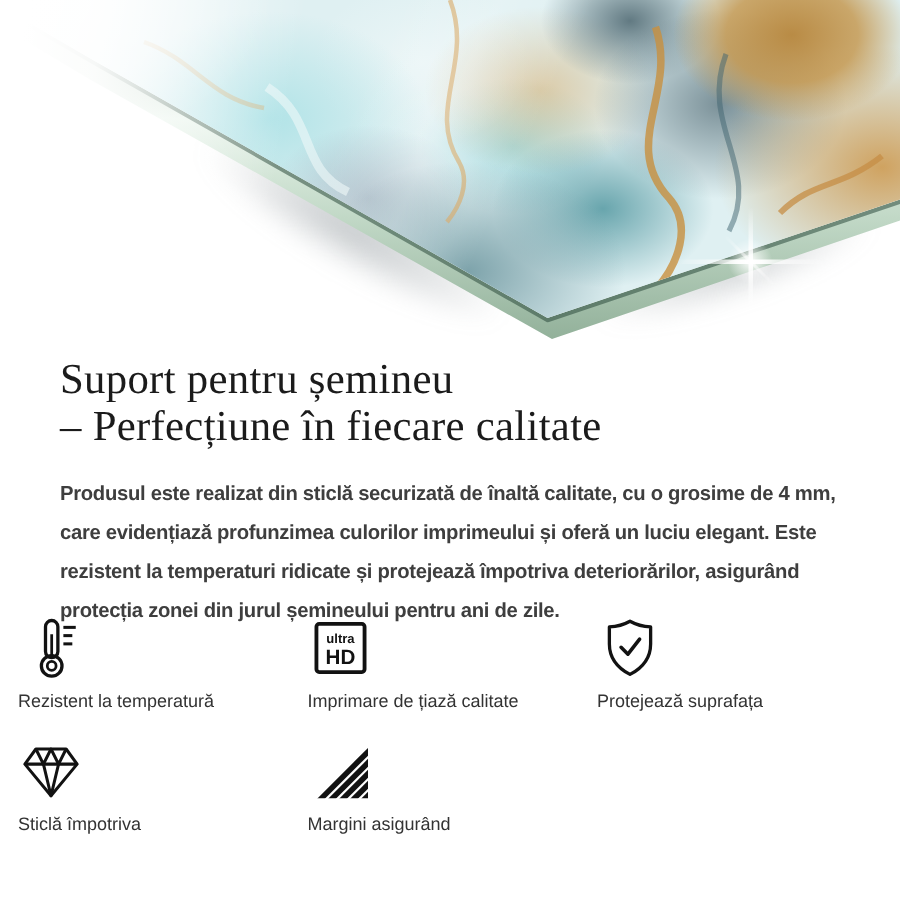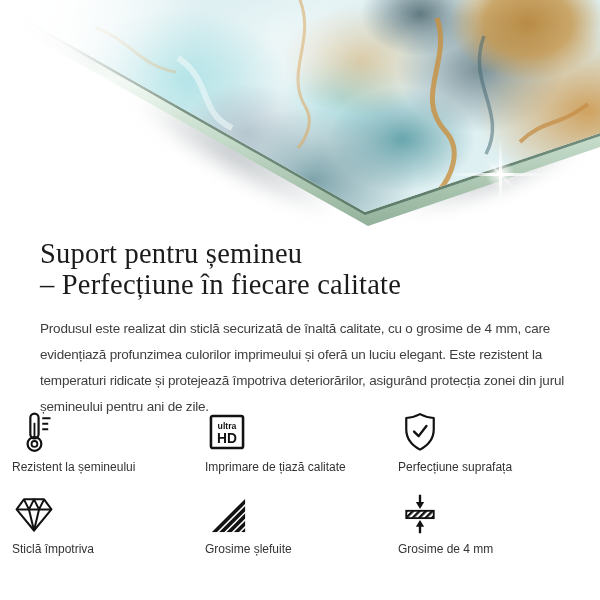--- a/index.html
+++ b/index.html
@@ -52,21 +52,21 @@
     background:linear-gradient(180deg,rgba(255,255,255,0),#fff 50%,rgba(255,255,255,0));}
   .ray-d{left:-24px;top:-1px;width:48px;height:2px;transform:rotate(45deg);opacity:.65;
     background:linear-gradient(90deg,rgba(255,255,255,0),#fff 50%,rgba(255,255,255,0));}
   .glow{left:-15px;top:-15px;width:30px;height:30px;border-radius:50%;
     background:radial-gradient(circle,rgba(255,255,255,.95) 0%,rgba(255,255,255,0) 70%);}
 
   
   h1{margin:6px 40px 0 40px;font-family:"Liberation Serif","DejaVu Serif",serif;font-weight:400;
      font-size:28.5px;line-height:31px;color:#1b1b1b;letter-spacing:.2px;}
   .desc{margin:16px 40px 0 40px;width:527px;font-size:13.5px;line-height:26px;color:#3e3e3e;
-     letter-spacing:-.2px;}
+     letter-spacing:-.2px;font-weight:bold;}
 
   
   .features{margin-top:-10px;padding-left:12px;display:grid;
     grid-template-columns:193px 193px 193px;row-gap:18px;}
   .feature{display:flex;flex-direction:column;align-items:flex-start;}
   .ficon{height:44px;display:flex;align-items:center;justify-content:center;}
   .ficon svg{display:block;}
   .flabel{margin-top:6px;font-size:12px;line-height:14px;color:#333;}
 </style>
 </head>
@@ -110,42 +110,42 @@
         <svg width="44" height="44" viewBox="0 0 48 48" fill="none" stroke="#121212">
           <rect x="20" y="4" width="9" height="27" rx="4.5" stroke-width="2.4"></rect>
           <line x1="24.5" y1="14" x2="24.5" y2="31" stroke-width="2"></line>
           <circle cx="24.5" cy="37" r="7.5" stroke-width="2.4"></circle>
           <circle cx="24.5" cy="37" r="3.2" stroke-width="2"></circle>
           <line x1="33" y1="9" x2="42" y2="9" stroke-width="2.2"></line>
           <line x1="33" y1="15" x2="39.5" y2="15" stroke-width="2.2"></line>
           <line x1="33" y1="21" x2="39.5" y2="21" stroke-width="2.2"></line>
         </svg>
       </span>
-      <span class="flabel">Rezistent la șemineului</span>
+      <span class="flabel">Rezistent la temperatură</span>
     </div>
 
     <div class="feature">
       <span class="ficon">
         <svg width="44" height="44" viewBox="0 0 48 48">
           <rect x="6.5" y="6.5" width="35" height="35" rx="2" fill="none" stroke="#121212" stroke-width="2.8"></rect>
           <text x="24" y="20.5" text-anchor="middle" font-family="Liberation Sans, sans-serif" font-size="9.5" font-weight="bold" fill="#121212">ultra</text>
           <text x="24" y="35.5" text-anchor="middle" font-family="Liberation Sans, sans-serif" font-size="15" font-weight="bold" fill="#121212">HD</text>
         </svg>
       </span>
       <span class="flabel">Imprimare de țiază calitate</span>
     </div>
 
     <div class="feature">
       <span class="ficon">
         <svg width="44" height="44" viewBox="0 0 48 48" fill="none" stroke="#121212">
           <path d="M24 4.5 C28.5 7 34 8.4 39 8.7 L39 21 C39 31.5 32.7 38.6 24 43.2 C15.3 38.6 9 31.5 9 21 L9 8.7 C14 8.4 19.5 7 24 4.5 Z" stroke-width="2.4" stroke-linejoin="round"></path>
           <path d="M17.5 23.5 L22.5 28.5 L31 17.5" stroke-width="2.6" stroke-linecap="round" stroke-linejoin="round"></path>
         </svg>
       </span>
-      <span class="flabel">Perfecțiune suprafața</span>
+      <span class="flabel">Protejează suprafața</span>
     </div>
 
     <div class="feature">
       <span class="ficon">
         <svg width="44" height="44" viewBox="0 0 48 48" fill="none" stroke="#121212" stroke-width="2.2" stroke-linejoin="round">
           <path d="M13 8 L35 8 L43 19 L24 42 L5 19 Z"></path>
           <path d="M5 19 L43 19"></path>
           <path d="M13 8 L18.5 19 L24 8 L29.5 19 L35 8"></path>
           <path d="M18.5 19 L24 42 L29.5 19"></path>
         </svg>
@@ -164,35 +164,18 @@
           <g clip-path="url(#triClip)" stroke="#121212" stroke-width="4">
             <line x1="4" y1="50" x2="50" y2="4"></line>
             <line x1="12" y1="50" x2="50" y2="12"></line>
             <line x1="20" y1="50" x2="50" y2="20"></line>
             <line x1="28" y1="50" x2="50" y2="28"></line>
             <line x1="36" y1="50" x2="50" y2="36"></line>
             <line x1="44" y1="50" x2="50" y2="44"></line>
           </g>
         </svg>
       </span>
-      <span class="flabel">Grosime șlefuite</span>
+      <span class="flabel">Margini asigurând</span>
     </div>
 
-    <div class="feature">
-      <span class="ficon">
-        <svg width="44" height="44" viewBox="0 0 48 48">
-          <defs>
-              <pattern id="hatch" width="5" height="5" patternUnits="userSpaceOnUse" patternTransform="rotate(45)">
-                <rect width="2.6" height="5" fill="#121212"></rect>
-              </pattern>
-            </defs>
-          <rect x="9" y="20.5" width="30" height="8" fill="url(#hatch)" stroke="#121212" stroke-width="2"></rect>
-          <line x1="24" y1="3" x2="24" y2="11" stroke="#121212" stroke-width="2.6"></line>
-          <polygon points="24,18.5 19.5,11 28.5,11" fill="#121212"></polygon>
-          <line x1="24" y1="45" x2="24" y2="37" stroke="#121212" stroke-width="2.6"></line>
-          <polygon points="24,30.5 19.5,38 28.5,38" fill="#121212"></polygon>
-        </svg>
-      </span>
-      <span class="flabel">Grosime de 4 mm</span>
-    </div>
 
   </div>
 </div>
 
 </body></html>

